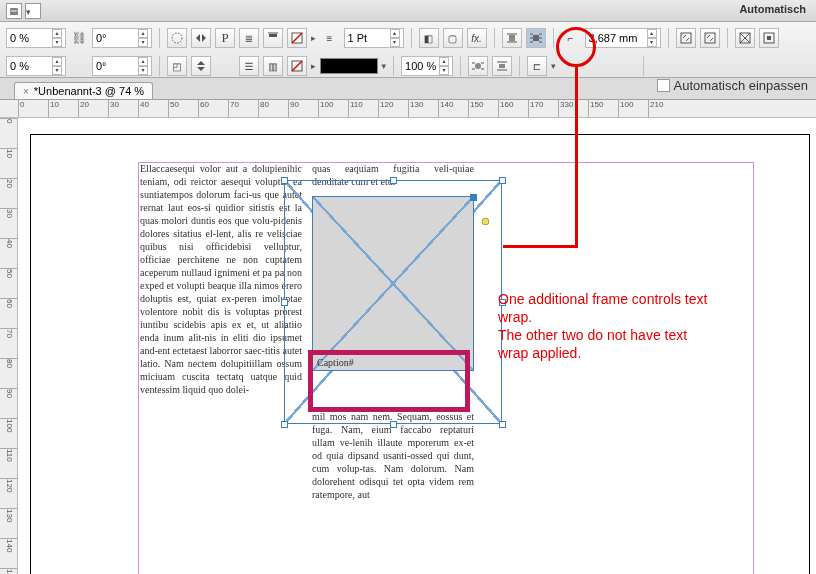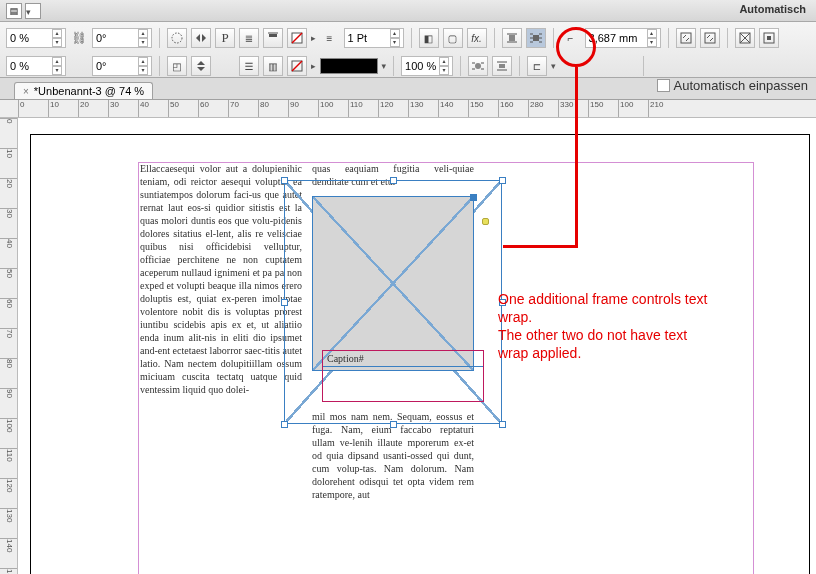--- a/index.html
+++ b/index.html
@@ -31,21 +31,21 @@
   .page-edge { position:absolute; top:16px; left:12px; width:780px; height:460px; border:1px solid #000;}
   .margin-guide { position:absolute; top:44px; left:120px; width:616px; height:430px; border:1px solid #d48fd4;}
   .col { position:absolute; top:44px; width:162px; font-family: Georgia, "Times New Roman", serif; font-size:10px; line-height:13px; color:#303030; text-align:justify; overflow:hidden;}
   .col1 { left:122px; height:430px; }
   .col2 { left:294px; height:430px; }
   .col-gap-break { height:222px; }
   .image-frame { position:absolute; left:294px; top:78px; width:162px; height:175px; background:#d6d6d6; border:1px solid #3a7fc2; }
   .image-frame::before, .image-frame::after { content:""; position:absolute; left:0; right:0; top:0; bottom:0;}
   .image-frame::before { background:linear-gradient(to bottom right, transparent 49.5%, #7aa8d4 49.5%, #7aa8d4 50.5%, transparent 50.5%);}
   .image-frame::after { background:linear-gradient(to bottom left, transparent 49.5%, #7aa8d4 49.5%, #7aa8d4 50.5%, transparent 50.5%);}
-  .caption-frame { position:absolute; left:304px; top:232px; width:162px; height:52px; border:1px solid #be185d; }
+  .caption-frame { position:absolute; left:290px; top:232px; width:162px; height:62px; border:5px solid #be185d; }
   .caption-text { padding:2px 4px; font-family:Georgia, serif; font-size:10px; color:#303030;}
   .caption-sub { height:14px; border-top:1px solid #3a7fc2; }
   .group-frame { position:absolute; left:266px; top:62px; width:218px; height:244px; border:1px solid #3a7fc2; }
   .group-frame::before, .group-frame::after { content:""; position:absolute; left:0; right:0; top:0; bottom:0;}
   .group-frame::before { background:linear-gradient(to bottom right, transparent 49.6%, #7aa8d4 49.6%, #7aa8d4 50.4%, transparent 50.4%);}
   .group-frame::after { background:linear-gradient(to bottom left, transparent 49.6%, #7aa8d4 49.6%, #7aa8d4 50.4%, transparent 50.4%);}
   .handle { position:absolute; width:7px; height:7px; background:#fff; border:1px solid #3a7fc2;}
   .handle.ylw { background:#e8e05c; border-color:#b2a83a; border-radius:2px;}
   .annotation-circle { position:absolute; width:40px; height:40px; border:3px solid #e60000; border-radius:50%; pointer-events:none;}
   .annotation-line-v { position:absolute; width:3px; background:#e60000; }
@@ -269,21 +269,21 @@
       <div class="tick">70</div>
       <div class="tick">80</div>
       <div class="tick">90</div>
       <div class="tick">100</div>
       <div class="tick">110</div>
       <div class="tick">120</div>
       <div class="tick">130</div>
       <div class="tick">140</div>
       <div class="tick">150</div>
       <div class="tick">160</div>
-      <div class="tick">280</div>
+      <div class="tick">170</div>
       <div class="tick">330</div>
       <div class="tick">150</div>
       <div class="tick">100</div>
       <div class="tick">210</div>
     </div>
   <div class="vr-ruler" id="vruler">
       <div class="vtick">0</div>
       <div class="vtick">10</div>
       <div class="vtick">20</div>
       <div class="vtick">30</div>

